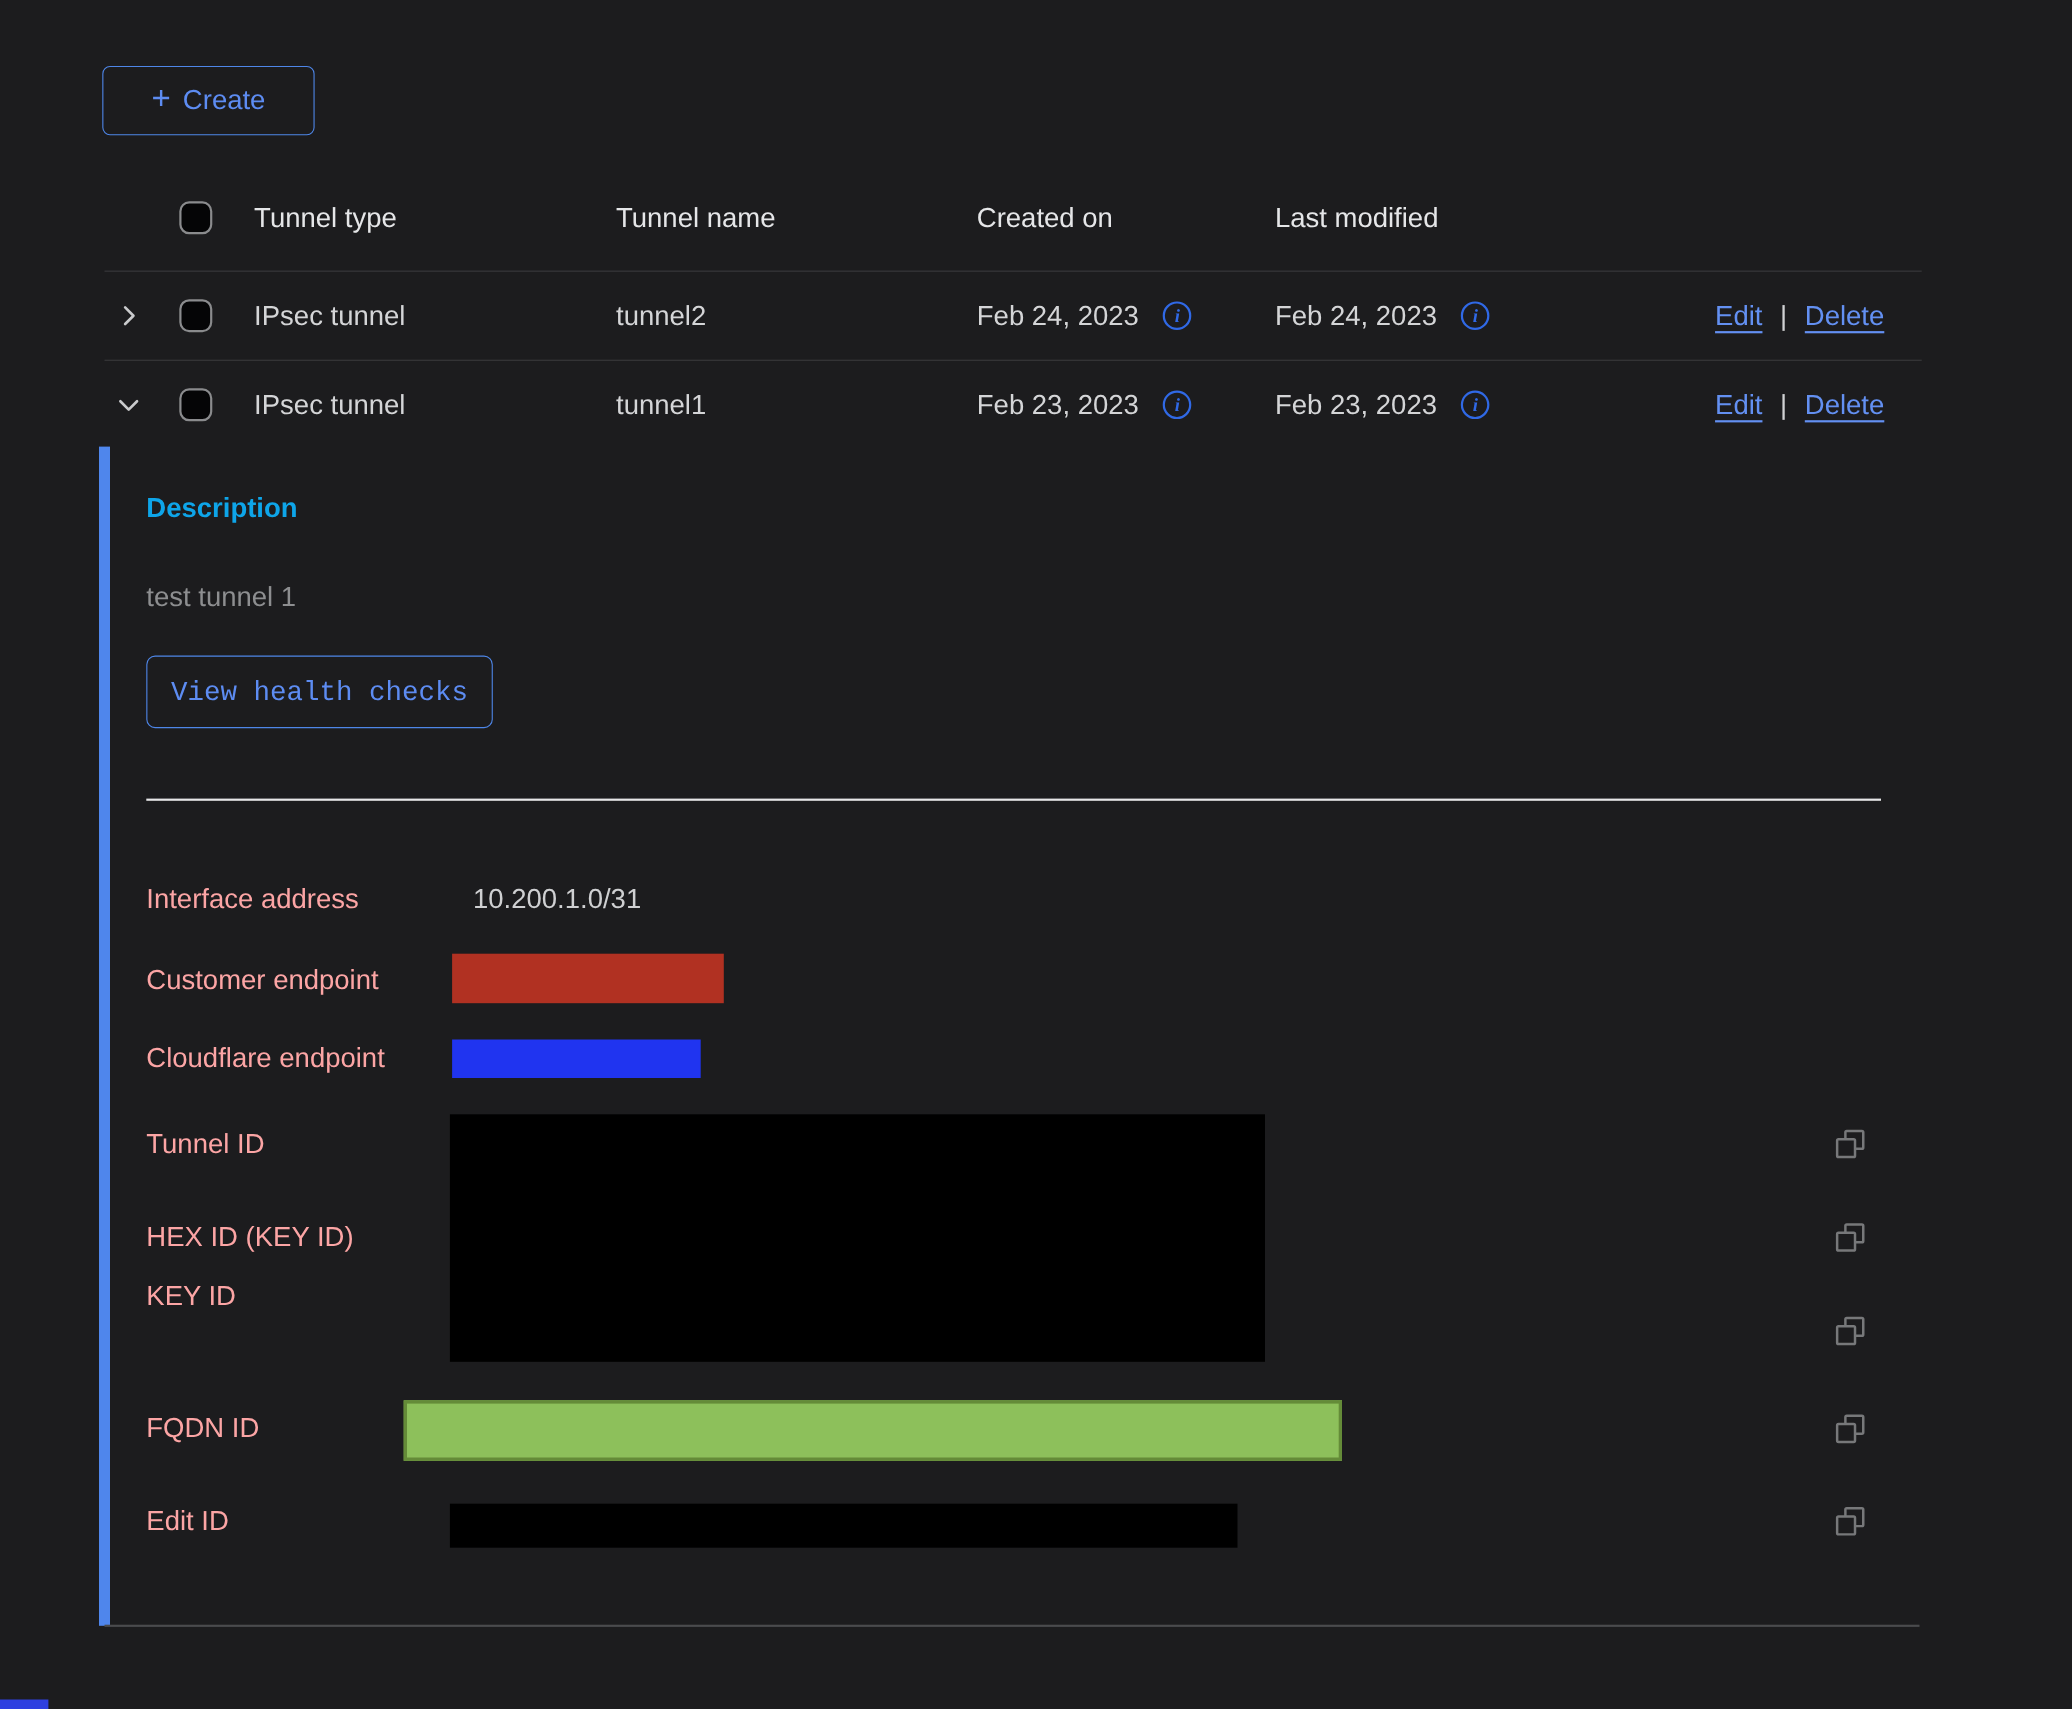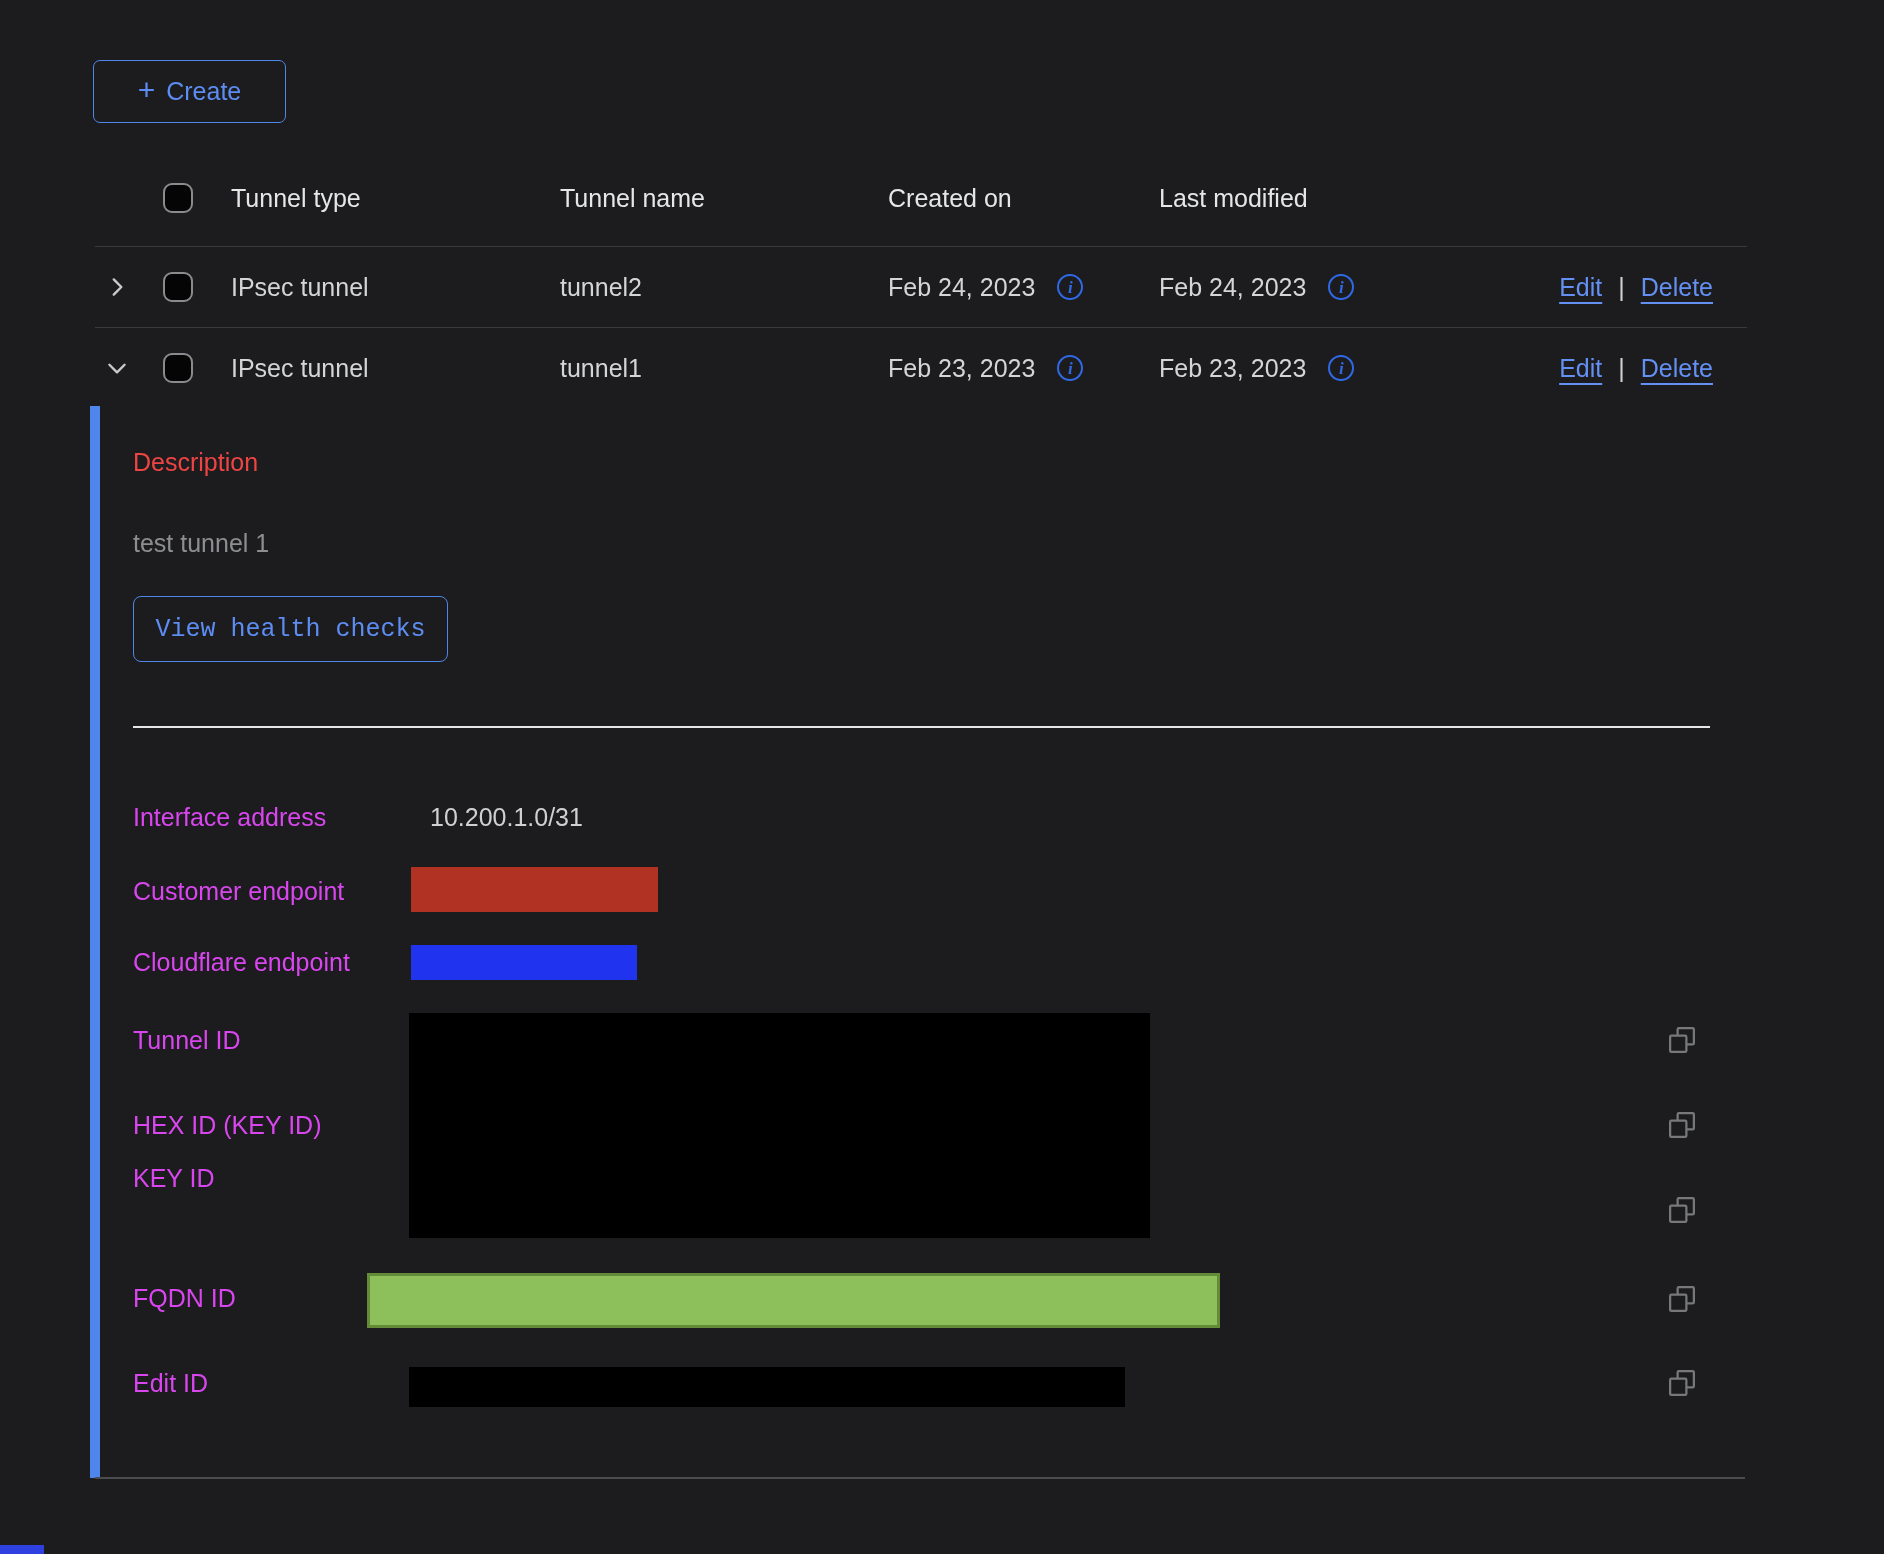--- a/index.html
+++ b/index.html
@@ -41,31 +41,31 @@
     color:#3069e6;font-family:"Liberation Serif","DejaVu Serif",serif;
     font-style:italic;font-size:17px;font-weight:700;line-height:1;cursor:pointer;flex:0 0 auto;
   }
   .link{color:#6390f2;text-decoration:underline;text-underline-offset:6px;
     text-decoration-thickness:2px;cursor:pointer;}
   .pipe{color:#d0d1d3;}
   
   .panel{position:absolute;left:0;top:406px;width:1884px;height:1072px;}
   .accent{position:absolute;left:90px;top:0;width:10px;height:1072px;background:#4f86ec;}
   .p-abs{position:absolute;line-height:30px;font-size:25px;}
-  .desc-label{left:133px;top:41px;color:#ef4444;}
+  .desc-label{left:133px;top:41px;color:#0ea5e9;font-weight:bold;}
   .desc-value{left:133px;top:122px;color:#8d8e90;}
   .health-btn{
     position:absolute;left:133px;top:190px;width:315px;height:66px;
     display:flex;align-items:center;justify-content:center;
     background:transparent;border:1.5px solid #4e86e8;border-radius:8px;
     color:#5d8cf2;font-size:25px;font-family:Liberation Mono, monospace;cursor:pointer;
   }
   .panel-divider{position:absolute;left:133px;top:320px;width:1577px;height:0;
     border-top:2px solid #e6e6e8;}
-  .field-label{left:133px;color:#d946ef;}
+  .field-label{left:133px;color:#fca5a5;}
   .field-value{left:430px;color:#cfd0d2;}
   .redaction{position:absolute;}
   .red-block{left:411px;top:461px;width:247px;height:45px;background:#b13122;}
   .blue-block{left:411px;top:539px;width:226px;height:35px;background:#2034f0;}
   .black-big{left:409px;top:607px;width:741px;height:225px;background:#000000;}
   .green-block{left:367px;top:867px;width:853px;height:55px;background:#8dc05b;
     border:3px solid #648b38;box-sizing:border-box;}
   .black-user{left:409px;top:961px;width:716px;height:40px;background:#000000;}
   .copy-btn{position:absolute;left:1667px;width:30px;height:30px;background:transparent;
     border:none;padding:0;cursor:pointer;}

